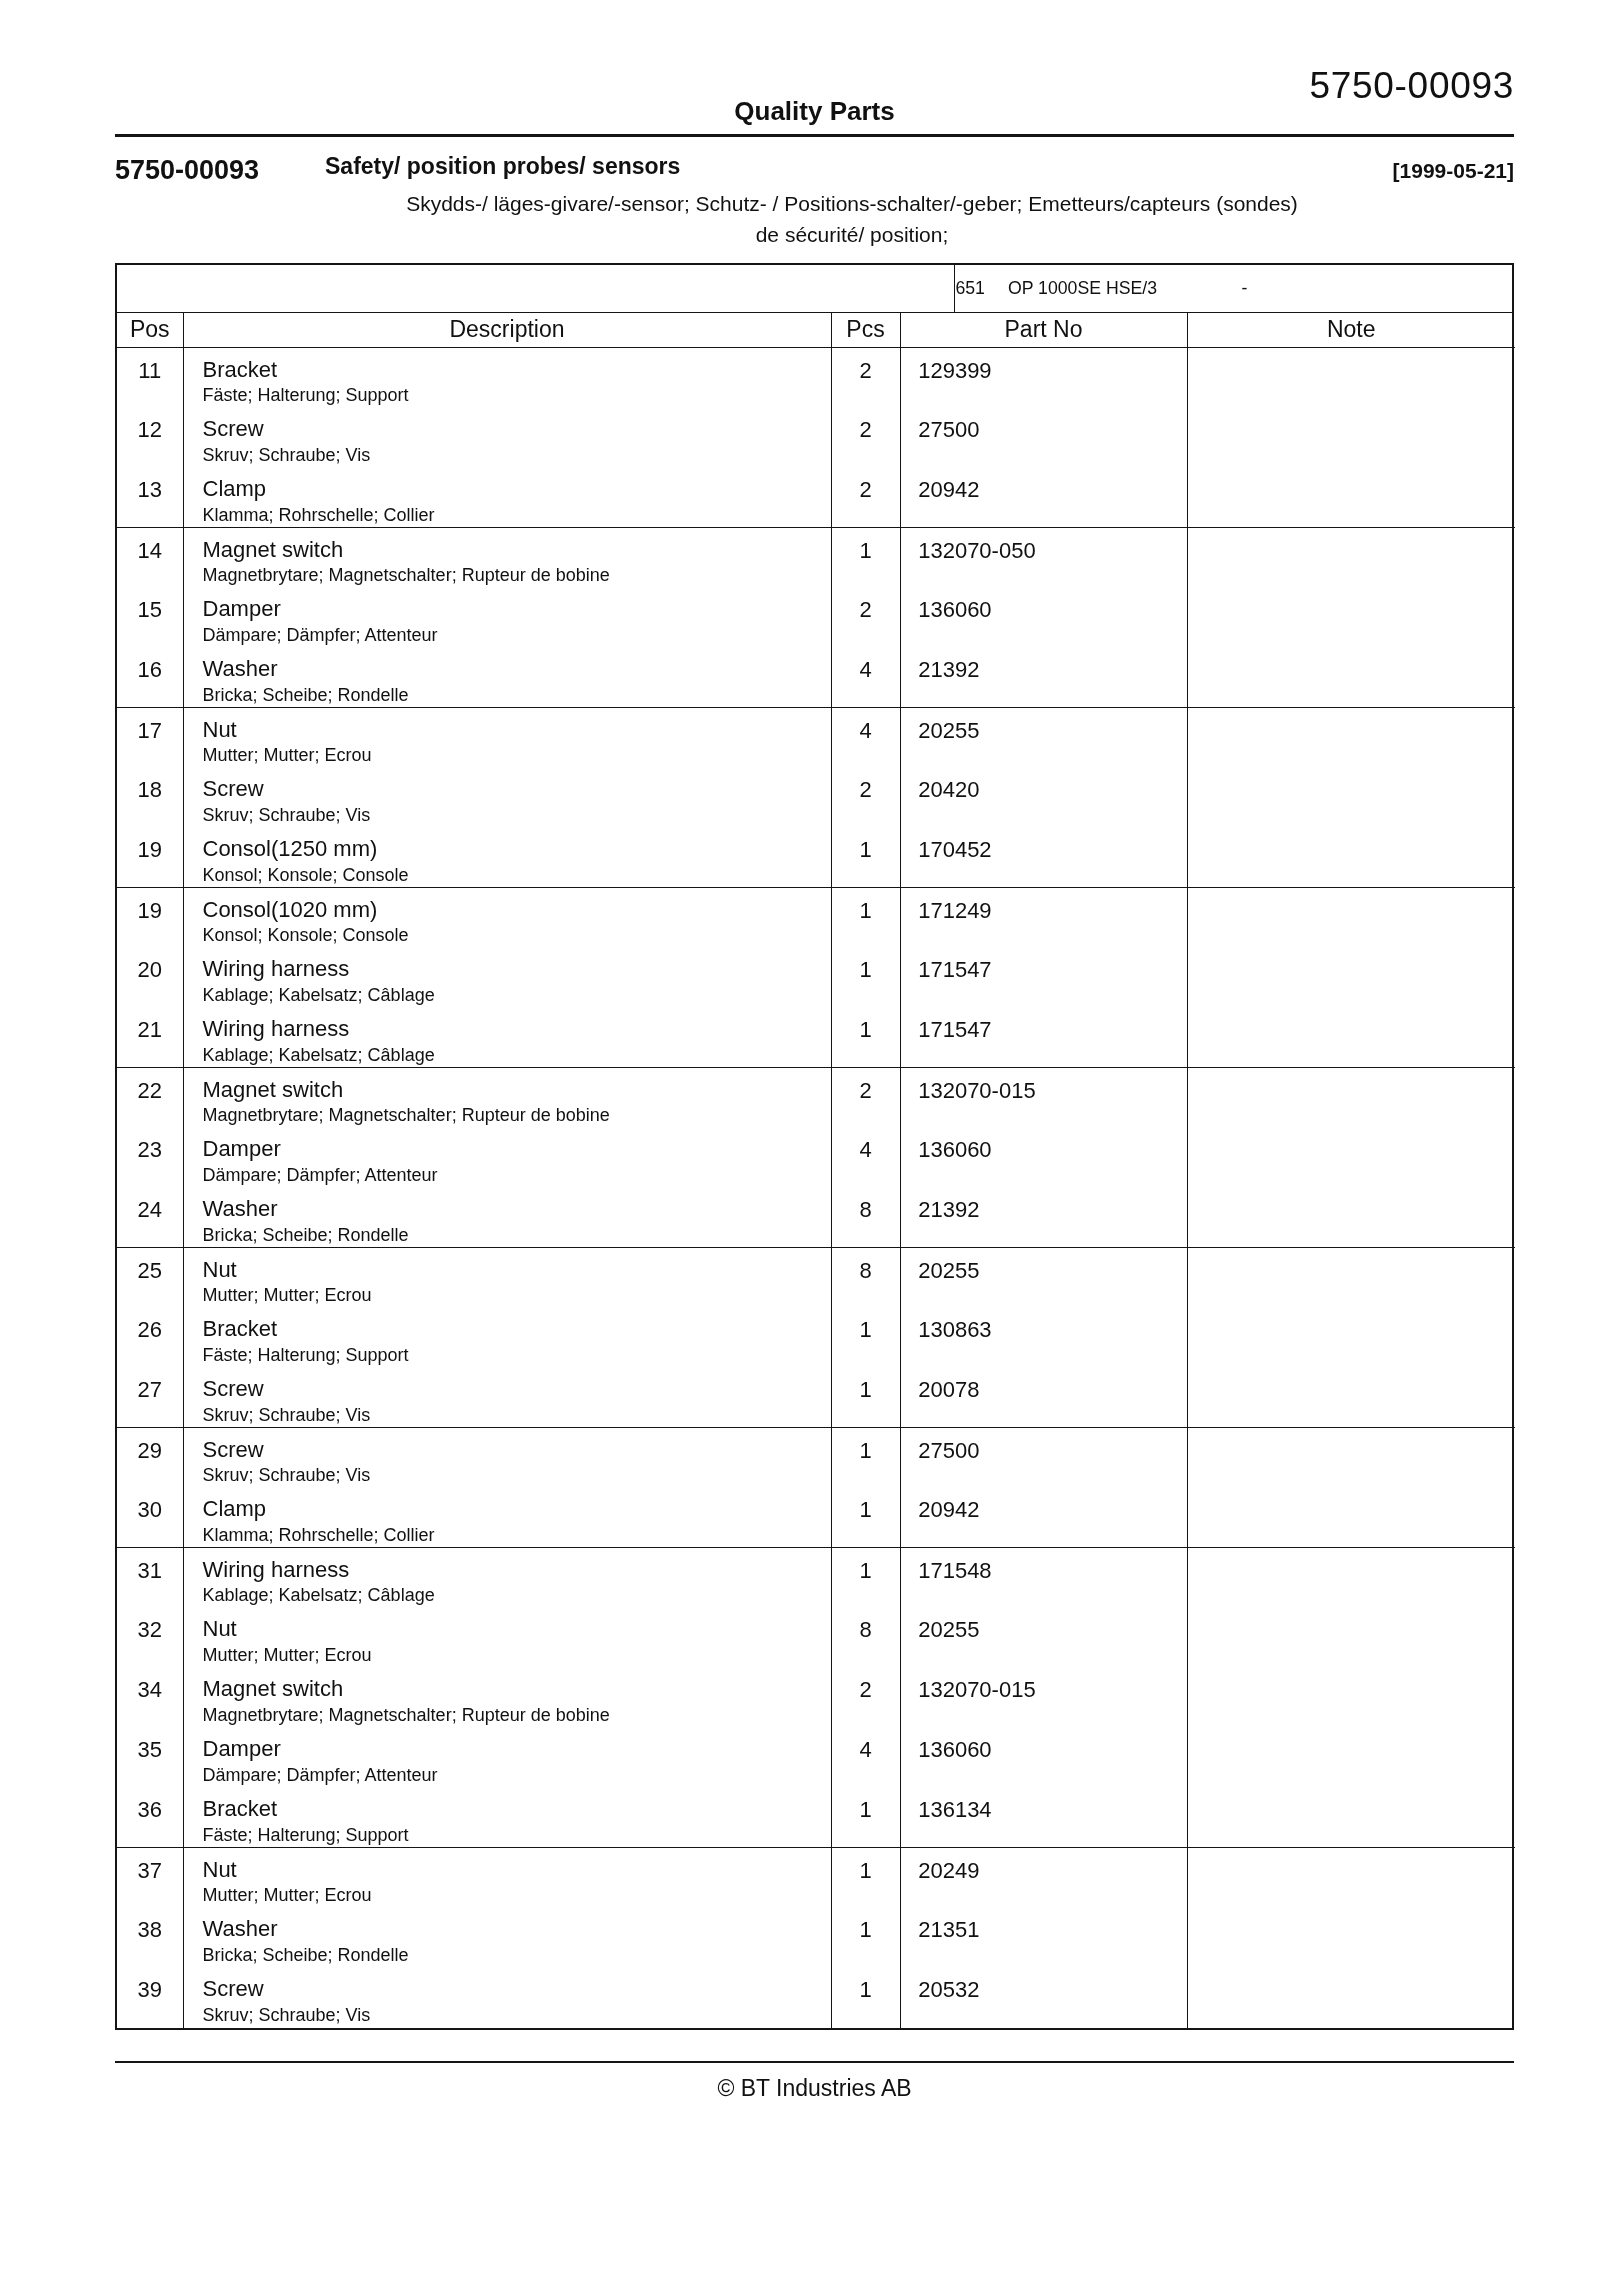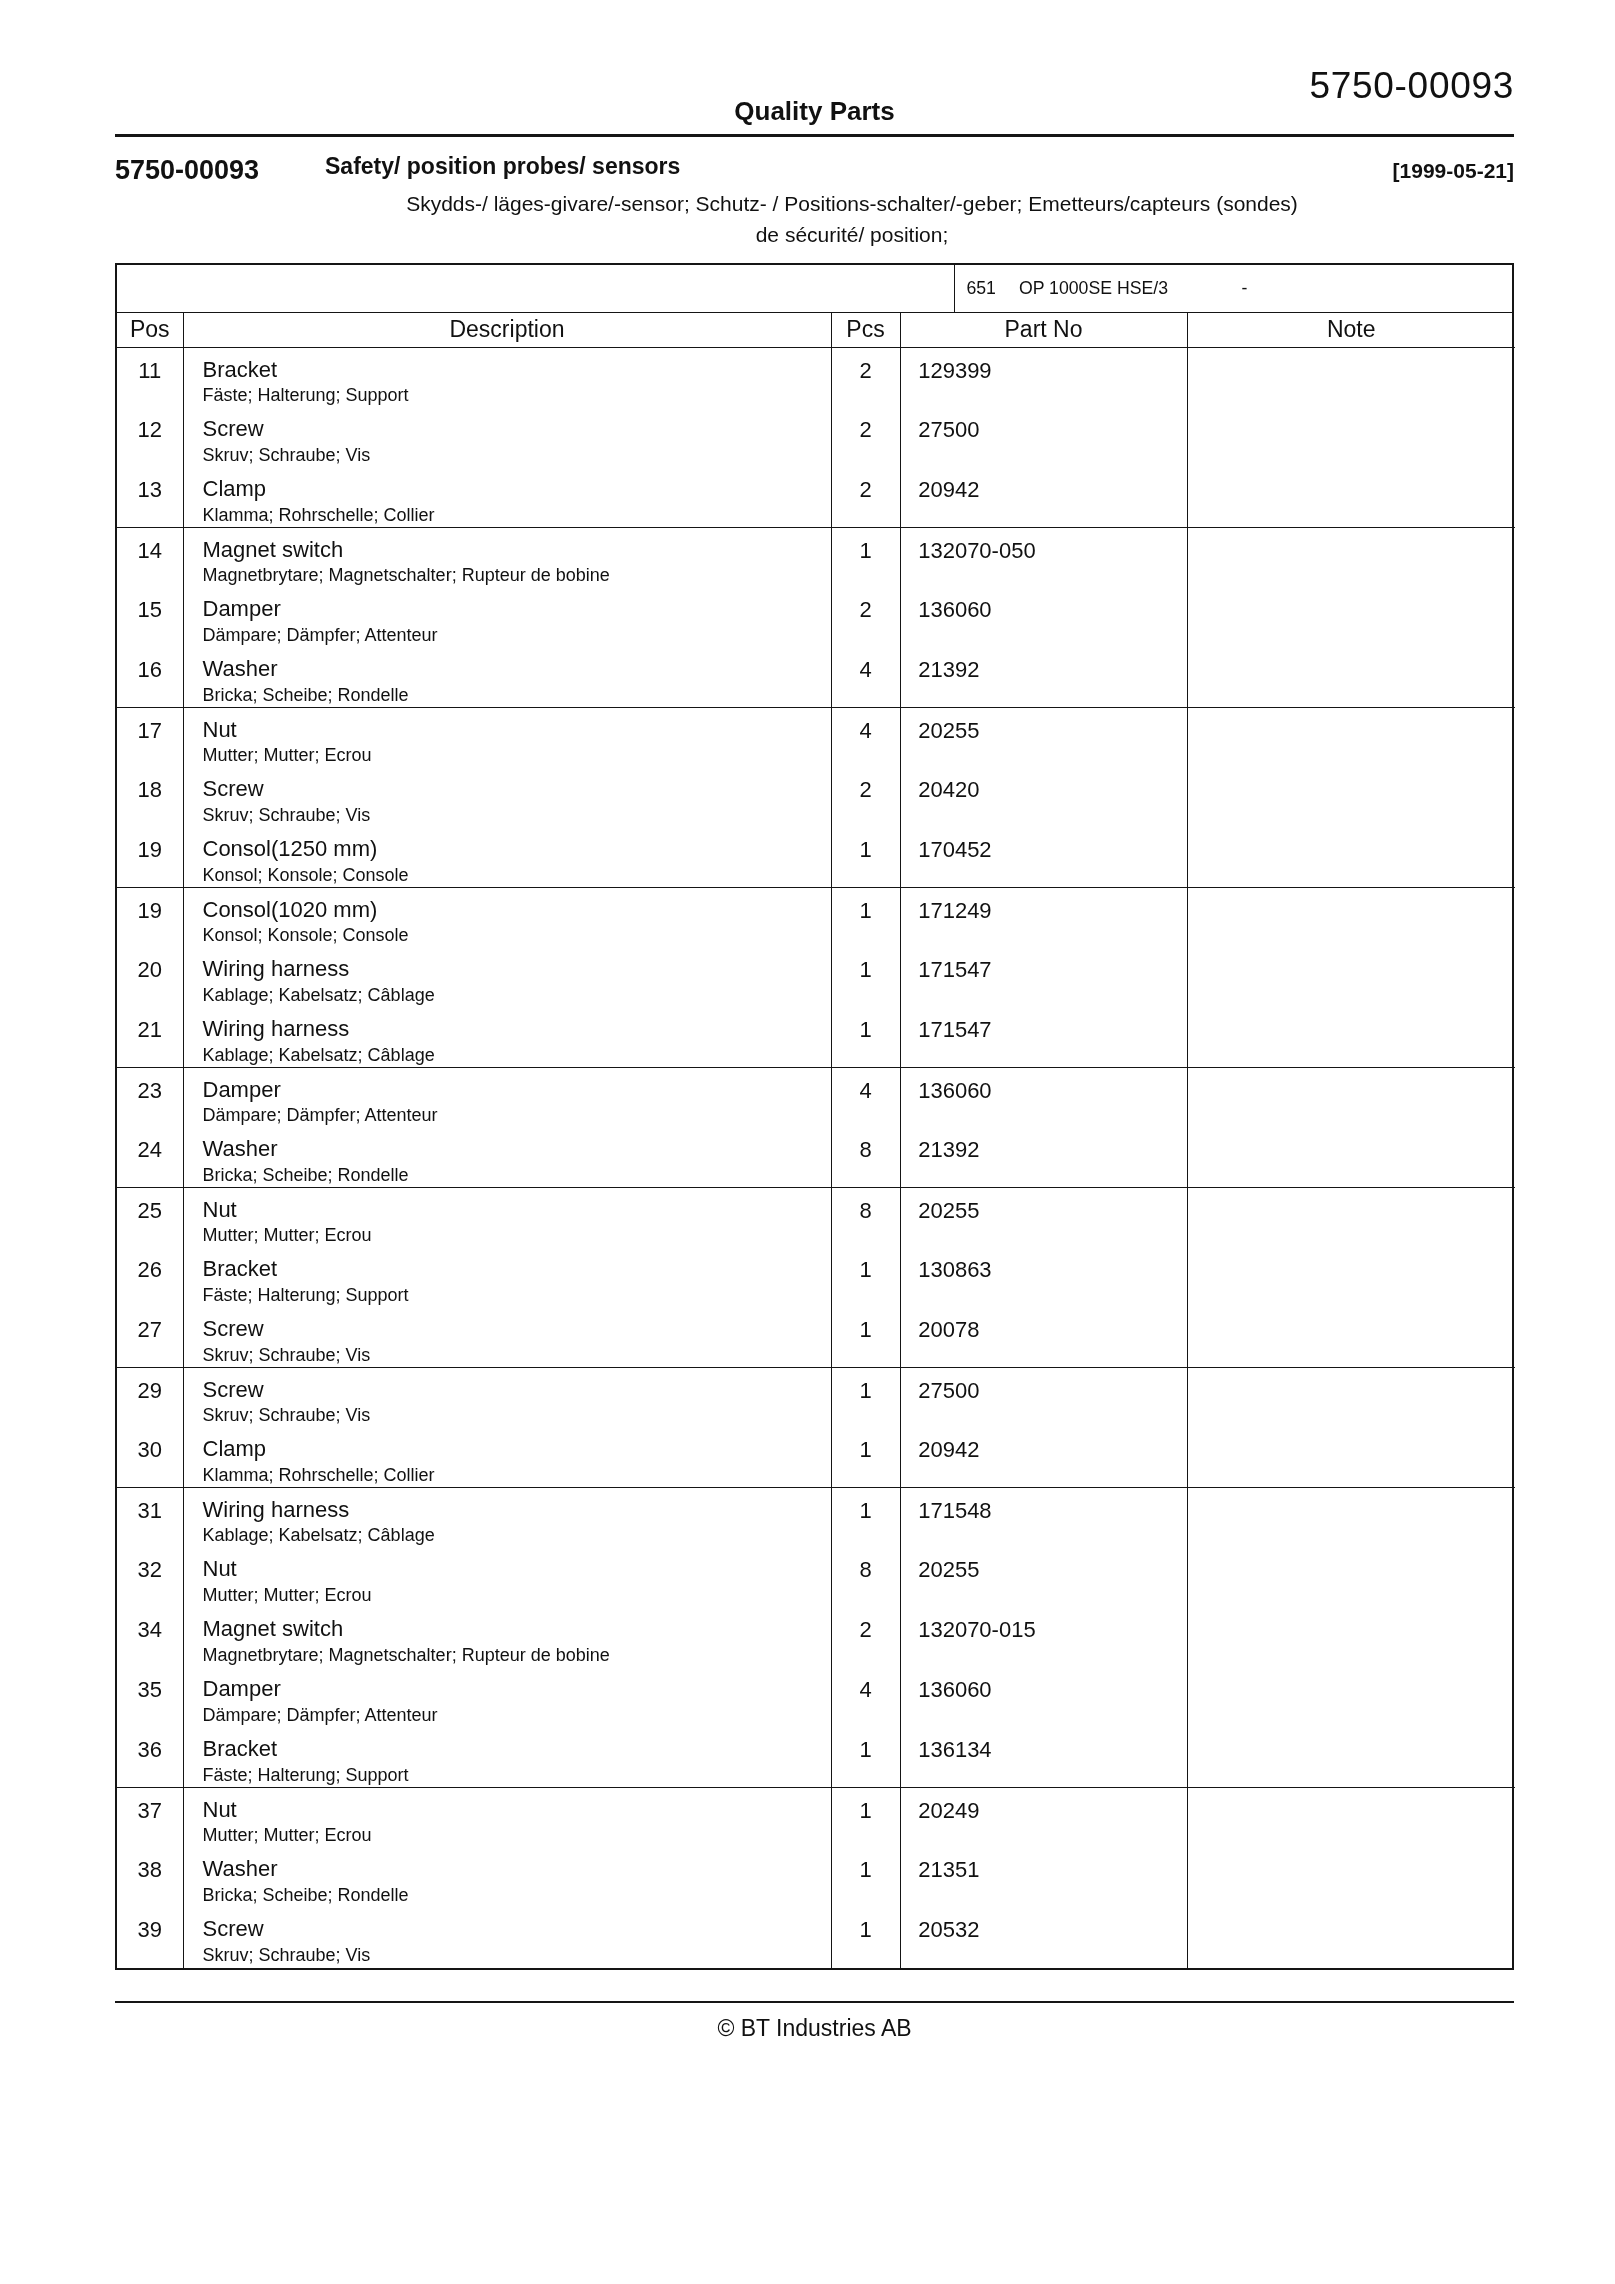--- a/index.html
+++ b/index.html
@@ -23,21 +23,21 @@
   .tb-title { font-weight:bold; font-size:23px; }
   .tb-sub { font-size:21px; line-height:31px; margin-top:8.1px;text-align:center; }
   .tb-date { font-weight:bold; font-size:21px; margin-left:13.6px; white-space:nowrap; padding-top:5.4px; }
 
   
   .table-box { margin-top:12.2px; border:2px solid #151515; }
 
   .machine-row { display:flex; align-items:stretch; border-bottom:1.4px solid #151515; height:48px; font-size:17.7px; }
   .m-left  { width:60.1%; border-right:1.4px solid #151515; }
   .m-right { flex:1; position:relative; display:flex; align-items:center; }
-  .m-code  { margin-left:11px; }
+  .m-code  { }
   .m-model { margin-left:23px; }
   .m-serial{ position:absolute; left:286px; top:50%; transform:translateY(-50%); }
 
   table.parts { width:100%; border-collapse:collapse; table-layout:fixed; }
   table.parts th, table.parts td { border-left:1.4px solid #151515; }
   table.parts th:first-child, table.parts td:first-child { border-left:none; }
 
   table.parts thead th {
     height:35px; font-size:23px; font-weight:400; text-align:center;
     vertical-align:middle; border-bottom:1.4px solid #151515;
@@ -221,20 +221,30 @@
     <td class="c-pos">21</td>
     <td class="c-desc">
       <div class="desc-main">Wiring harness</div>
       <div class="desc-sub">Kablage; Kabelsatz; Câblage</div>
     </td>
     <td class="c-pcs">1</td>
     <td class="c-part">171547</td>
     <td class="c-note"></td>
   </tr>
           <tr>
+    <td class="c-pos">22</td>
+    <td class="c-desc">
+      <div class="desc-main">Magnet switch</div>
+      <div class="desc-sub">Magnetbrytare; Magnetschalter; Rupteur de bobine</div>
+    </td>
+    <td class="c-pcs">2</td>
+    <td class="c-part">132070-015</td>
+    <td class="c-note"></td>
+  </tr>
+          <tr>
     <td class="c-pos">23</td>
     <td class="c-desc">
       <div class="desc-main">Damper</div>
       <div class="desc-sub">Dämpare; Dämpfer; Attenteur</div>
     </td>
     <td class="c-pcs">4</td>
     <td class="c-part">136060</td>
     <td class="c-note"></td>
   </tr>
           <tr class="group-end">

